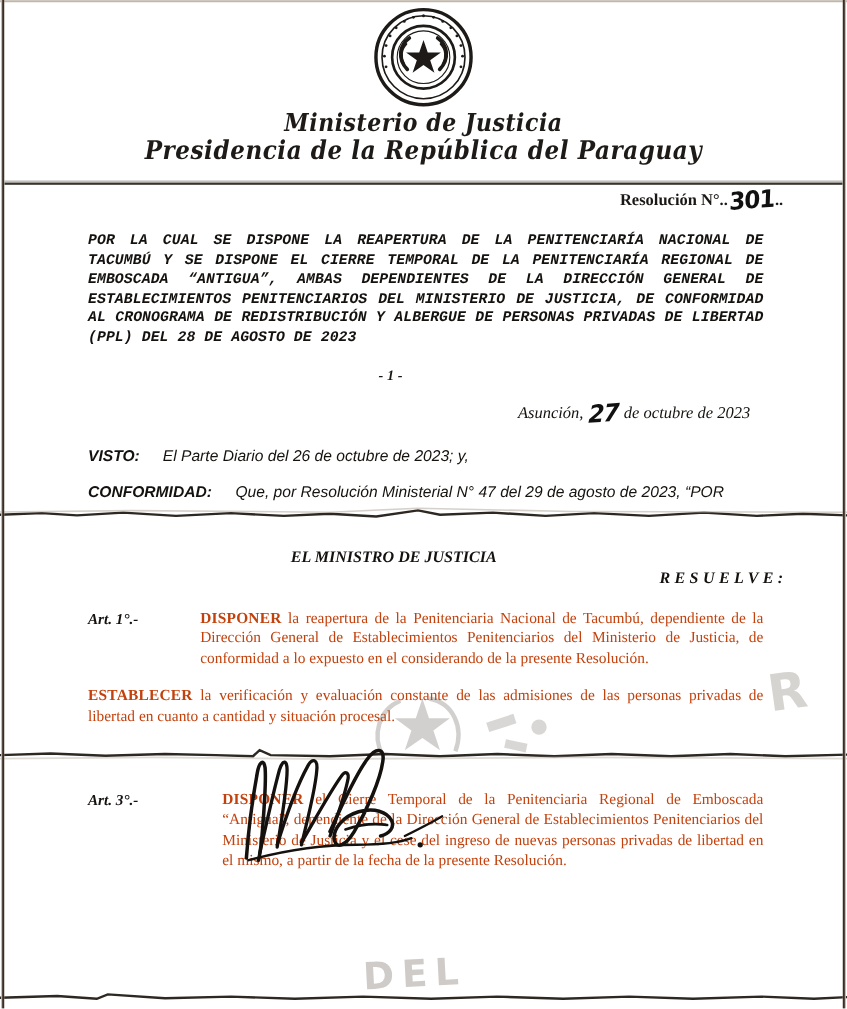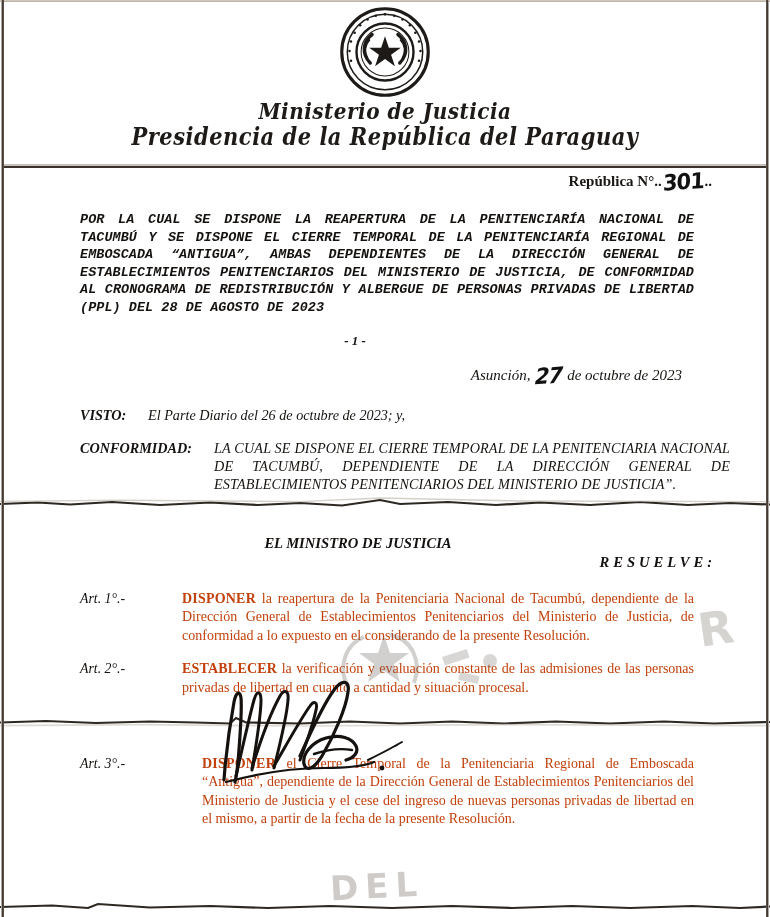--- a/index.html
+++ b/index.html
@@ -149,22 +149,22 @@
     margin-top: 15px;
     padding-right: 88px;
     font-family: "Liberation Serif", serif;
     font-style: italic;
     font-size: 15px;
     color: #16130f;
   }
 
   .clause {
     display: flex;
-    margin: 0 40px 0 80px;
-    font-family: Liberation Serif, serif;
+    margin: 0 59px 0 80px;
+    font-family: Liberation Sans, sans-serif;
   }
   .clause-visto { margin-top: 18px; }
   .clause-consid { margin-top: 15px; }
 
   .clause-label {
     font-weight: 700;
     font-style: italic;
     font-size: 14.2px;
     line-height: 18px;
     color: #14110f;
@@ -216,21 +216,21 @@
     margin: 0 76px 0 80px;
     font-family: "Liberation Serif", serif;
     position: relative;
   }
   .art-1 { margin-top: 18px; }
   .art-2 { margin-top: 15px; }
   .art-3 { margin-top: 25px; gap: 20px; }
 
   .art-label {
     flex: 0 0 102px;
-    font-weight: 400;
+    font-weight: 700;
     font-style: italic;
     font-size: 13.8px;
     line-height: 18.6px;
     color: #14110f;
     white-space: nowrap;
   }
   .art-text {
     flex: 1 1 auto;
     font-size: 14px;
     line-height: 18.6px;
@@ -338,42 +338,42 @@
 
     <div class="ministry-line ministry-1">Ministerio de Justicia</div>
     <div class="ministry-line ministry-2">Presidencia de la República del Paraguay</div>
 
     <div class="header-rule"></div>
   </div>
 
   <div class="body-area">
 
     <div class="reso-no">
-      <span>República N°..</span><span class="hand">301</span><span>..</span>
+      <span>Resolución N°..</span><span class="hand">301</span><span>..</span>
     </div>
 
     <div class="title-block">POR LA CUAL SE DISPONE LA REAPERTURA DE LA PENITENCIARÍA NACIONAL DE TACUMBÚ Y SE DISPONE EL CIERRE TEMPORAL DE LA PENITENCIARÍA REGIONAL DE EMBOSCADA “ANTIGUA”, AMBAS DEPENDIENTES DE LA DIRECCIÓN GENERAL DE ESTABLECIMIENTOS PENITENCIARIOS DEL MINISTERIO DE JUSTICIA, DE CONFORMIDAD AL CRONOGRAMA DE REDISTRIBUCIÓN Y ALBERGUE DE PERSONAS PRIVADAS DE LIBERTAD (PPL) DEL 28 DE AGOSTO DE 2023</div>
 
     <div class="page-mark">- 1 -</div>
 
     <div class="date-line">
       <span>Asunción,</span>
       <span class="hand">27</span>
       <span>de octubre de 2023</span>
     </div>
 
     <div class="clause clause-visto">
       <div class="clause-label clause-label-visto">VISTO:</div>
       <div class="clause-text">El Parte Diario del 26 de octubre de 2023; y,</div>
     </div>
 
     <div class="clause clause-consid">
       <div class="clause-label clause-label-consid">CONFORMIDAD:</div>
       <div class="clause-text">
-        <span class="quoted-caps">LA CUAL SE DISPONE EL CIERRE TEMPORAL DE LA PENITENCIARIA NACIONAL DE TACUMBÚ, DEPENDIENTE DE LA DIRECCIÓN GENERAL DE ESTABLECIMIENTOS PENITENCIARIOS DEL MINISTERIO DE JUSTICIA”.</span>
+        <span>Que, por Resolución Ministerial N° 47 del 29 de agosto de 2023, “POR</span>
       </div>
     </div>
 
     <div class="wm-seal">
       <svg viewBox="0 0 190 90" width="190" height="90">
         <g fill="none" stroke="#6e675f" stroke-width="4">
           <path d="M18 70 C8 52 14 28 34 20"></path>
           <path d="M60 18 C82 22 92 44 84 66"></path>
         </g>
         <path d="M54 18 L60 36 L79 36 L64 47 L70 65 L54 54 L38 65 L44 47 L29 36 L48 36 Z" fill="#6e675f"></path>
@@ -400,21 +400,20 @@
     <div class="resuelve resuelve-1">EL MINISTRO DE JUSTICIA</div>
     <div class="resuelve resuelve-2">RESUELVE:</div>
   </div>
 
   <div class="article art-1">
     <div class="art-label">Art. 1°.-</div>
     <div class="art-text"><b>DISPONER</b><span> la reapertura de la Penitenciaria Nacional de Tacumbú, dependiente de la Dirección General de Establecimientos Penitenciarios del Ministerio de Justicia, de conformidad a lo expuesto en el considerando de la presente Resolución.</span></div>
   </div>
 
   <div class="article art-2">
-    <div class="art-label">Art. 2°.-</div>
     <div class="art-text"><b>ESTABLECER</b><span> la verificación y evaluación constante de las admisiones de las personas privadas de libertad en cuanto a cantidad y situación procesal.</span></div>
   </div>
 
   <div class="signature">
     <svg viewBox="0 0 240 118" width="240" height="118">
       <g fill="none" stroke="#14110e" stroke-linecap="round" stroke-linejoin="round">
         <path d="M28 104 C30 76 34 48 38 26 C40 16 44 14 45 22 C46 34 44 62 42 86 C41 96 40 102 39 106" stroke-width="3.2"></path>
         <path d="M40 100 C46 74 52 46 58 24 C61 14 65 15 65 24 C65 40 60 70 56 94" stroke-width="3"></path>
         <path d="M56 92 C64 66 74 38 84 20 C88 13 93 14 92 24 C91 40 84 68 78 92" stroke-width="3"></path>
         <path d="M78 90 C92 66 104 44 114 30 C118 24 122 26 120 34 C117 48 110 68 104 84" stroke-width="3"></path>

